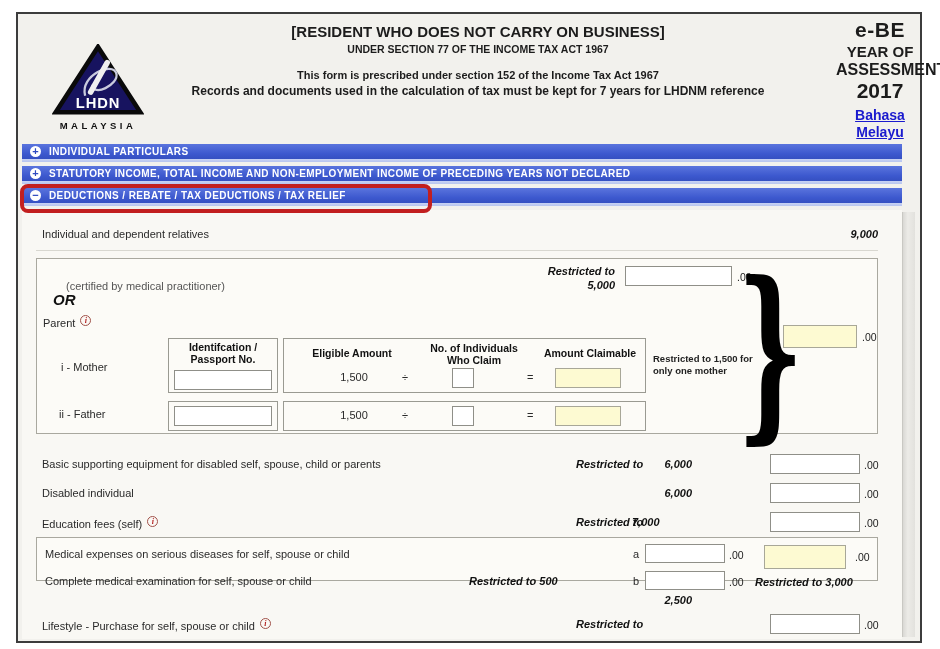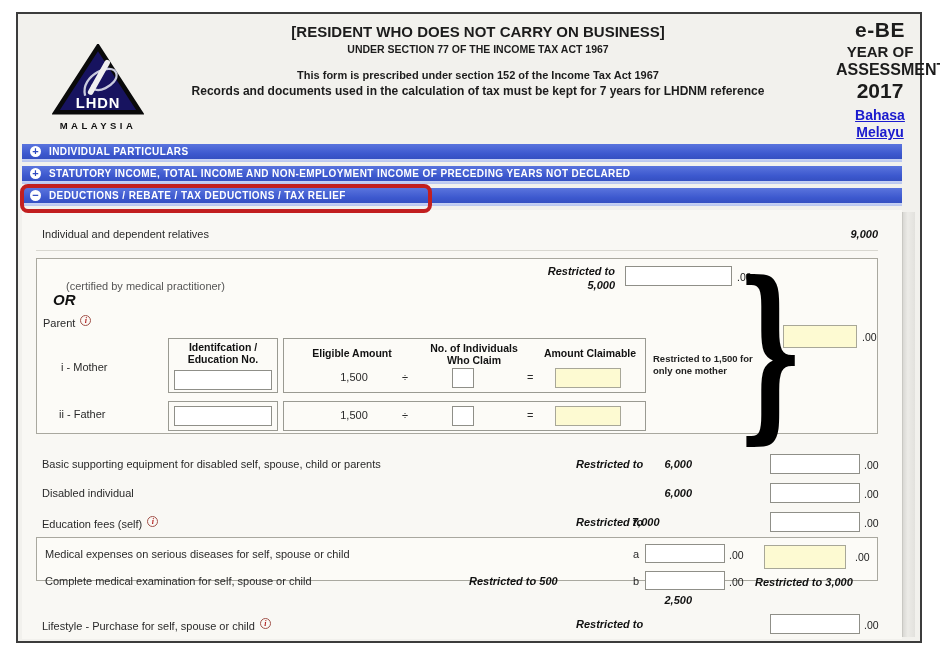--- a/index.html
+++ b/index.html
@@ -101,21 +101,21 @@
 
     <div class="abs lbl b" style="left:500px; top:6px; width:78px; text-align:right;">Restricted to</div>
     <div class="abs lbl b" style="left:500px; top:20px; width:78px; text-align:right;">5,000</div>
     <input class="abs inp" style="left: 588px; top: 7px; width: 107px;">
     <span class="abs dec" style="left:700px; top:12px;">.00</span>
 
     <div class="abs b" style="left:16px; top:32px; font-size:15px;">OR</div>
     <div class="abs lbl" style="left:6px; top:56px;"><span>Parent</span><span class="info-icon">i</span></div>
 
     <div class="abs tbl-box" style="left:131px; top:79px; width:110px; height:55px;">
-      <div class="col-head" style="padding-top:2px;">Identifcation / Education No.</div>
+      <div class="col-head" style="padding-top:2px;">Identifcation / Passport No.</div>
       <input class="abs inp" style="left: 5px; top: 31px; width: 98px;">
     </div>
 
     <div class="abs tbl-box" style="left:246px; top:79px; width:363px; height:55px;">
       <div class="abs col-head" style="left:18px; top:8px; width:100px;">Eligible Amount</div>
       <div class="abs col-head" style="left:135px; top:3px; width:110px;">No. of Individuals Who Claim</div>
       <div class="abs col-head" style="left:252px; top:8px; width:108px;">Amount Claimable</div>
       <div class="abs lbl" style="left:30px; top:32px; width:80px; text-align:center;">1,500</div>
       <div class="abs lbl" style="left:118px; top:32px;">÷</div>
       <input class="abs inp" style="left: 168px; top: 29px; width: 22px;">

